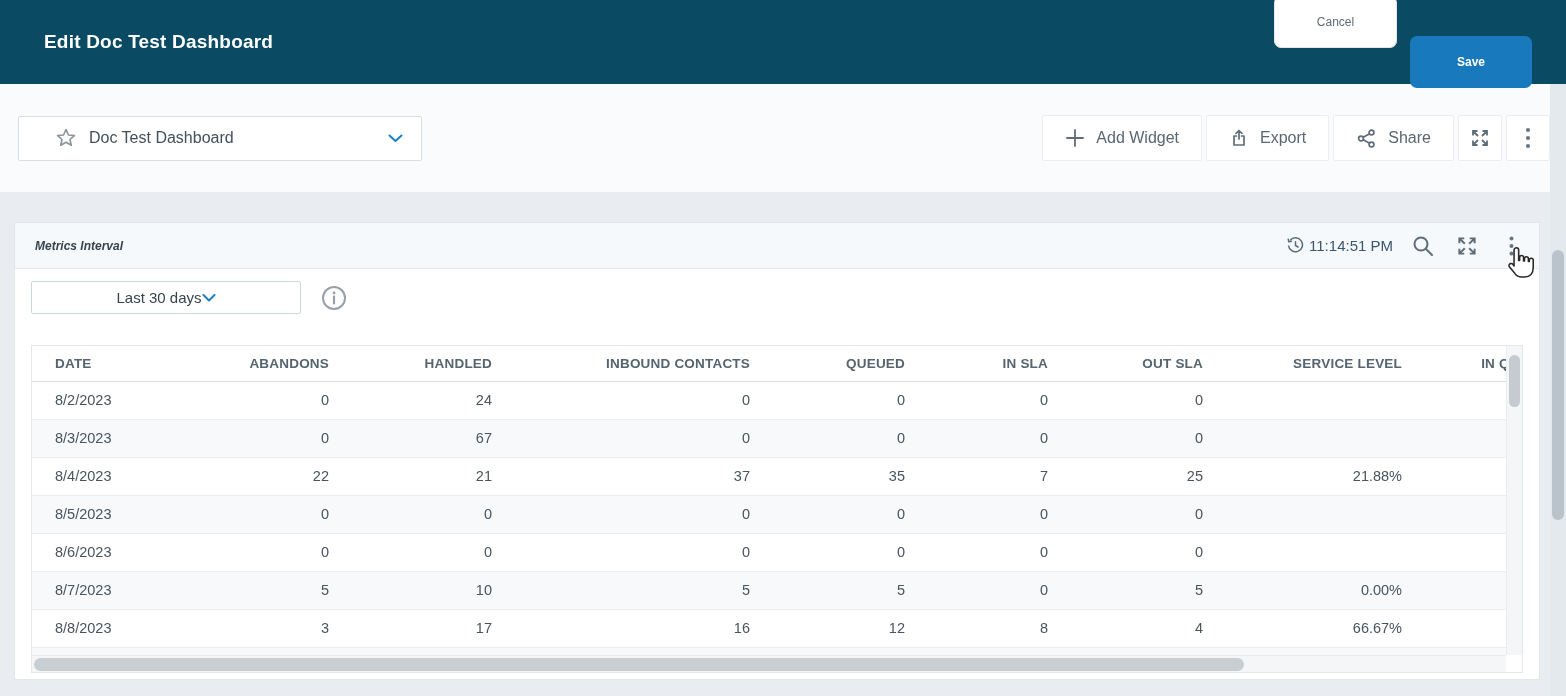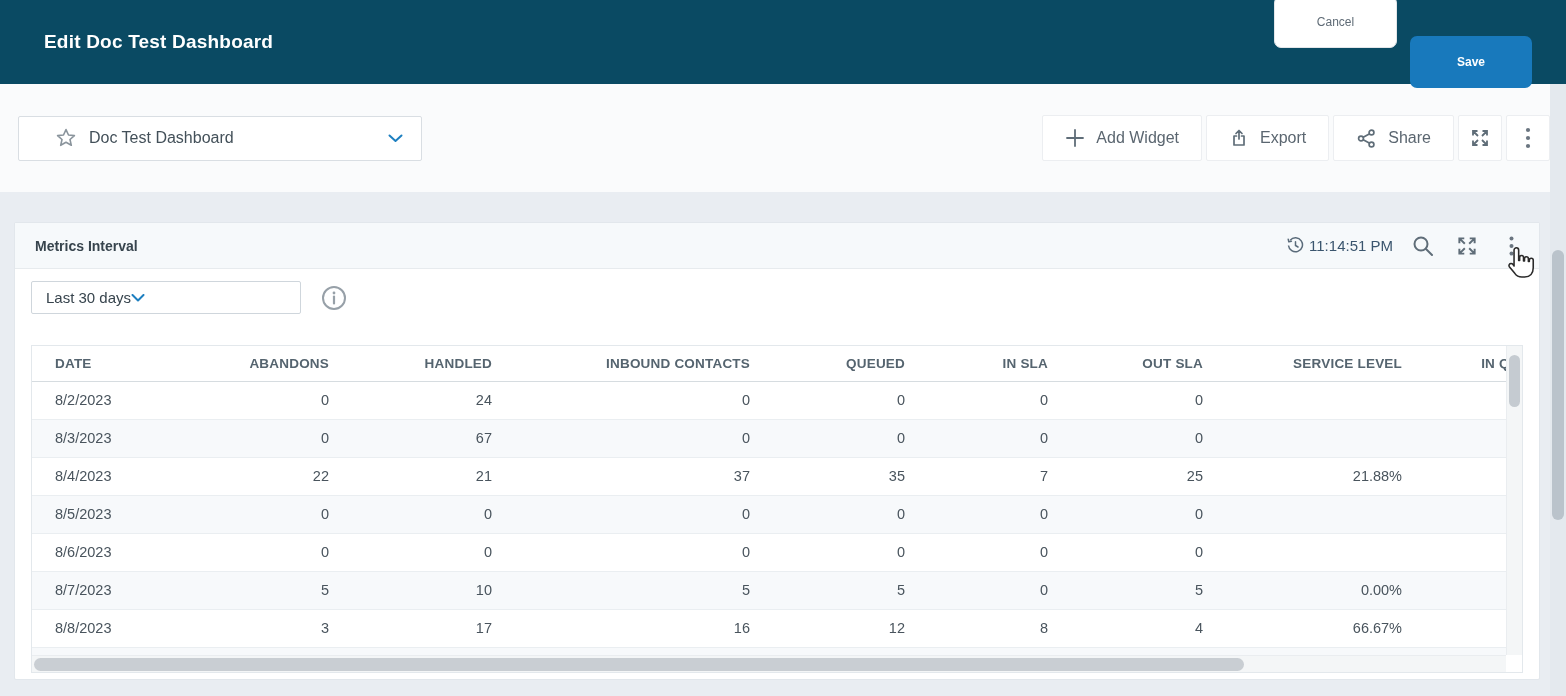--- a/index.html
+++ b/index.html
@@ -20,27 +20,27 @@
   .dash-select .label { flex:1; margin-left:12px; font-size:16px; color:#435059; }
   .toolbar-right { display:flex; align-items:center; gap:4px; }
   .tb-btn { height:46px; background:#fff; border:1px solid #eceef1; border-radius:2px; display:flex; align-items:center; justify-content:center; gap:11px; color:#5b6670; font-size:16px; font-family:inherit; cursor:pointer; padding:0 22px; }
   .tb-btn.icon-only { width:44px; padding:0; }
   .icon { display:inline-flex; align-items:center; justify-content:center; }
 
   
   .page { padding:30px 26px 0 14px; }
   .widget { width:1526px; height:458px; background:#fff; border:1px solid #e2e7ec; border-radius:2px; position:relative; }
   .widget-header { height:46px; background:#f6f9fb; border-bottom:1px solid #e7ebee; display:flex; align-items:center; justify-content:space-between; padding:0 14px 0 20px; }
-  .widget-header .wtitle { font-size:14px; font-weight:600; color:#37444d; }
+  .widget-header .wtitle { font-size:12px; font-weight:600; color:#37444d;font-style:italic; }
   .wh-right { display:flex; align-items:center; gap:16px; }
   .timestamp { display:flex; align-items:center; gap:5px; font-size:15px; color:#3a556e; }
   .wh-icon { width:28px; height:28px; display:flex; align-items:center; justify-content:center; cursor:pointer; }
 
   .widget-controls { display:flex; align-items:center; gap:20px; padding:12px 16px 0; }
-  .interval-select { width:270px; height:33px; background:#fff; border:1px solid #cfd6dc; border-radius:2px; display:flex; align-items:center; justify-content:flex-start; padding:0 14px; cursor:pointer; }
+  .interval-select { width:270px; height:33px; background:#fff; border:1px solid #cfd6dc; border-radius:2px; display:flex; align-items:center; justify-content:center; padding:0 14px; cursor:pointer; }
   .interval-select .label { font-size:15px; color:#37444d; }
 
   
   .table-area { position:relative; margin:31px 16px 0; height:328px; background:#fff; border:1px solid #e3e8ec; }
   .table-clip { position:absolute; left:0; top:0; right:16px; bottom:17px; overflow:hidden; }
   table { border-collapse:collapse; table-layout:fixed; width:1544px; }
   thead th { height:35px; font-size:13.5px; font-weight:600; letter-spacing:.2px; color:#55646f; border-bottom:1px solid #d6dce0; white-space:nowrap; }
   tbody td { height:38px; font-size:14.5px; color:#49545d; border-bottom:1px solid #eaeef1; white-space:nowrap; }
   tbody tr:nth-child(even) { background:#f7f9fb; }
   .al-left { text-align:left; padding-left:23px; }

